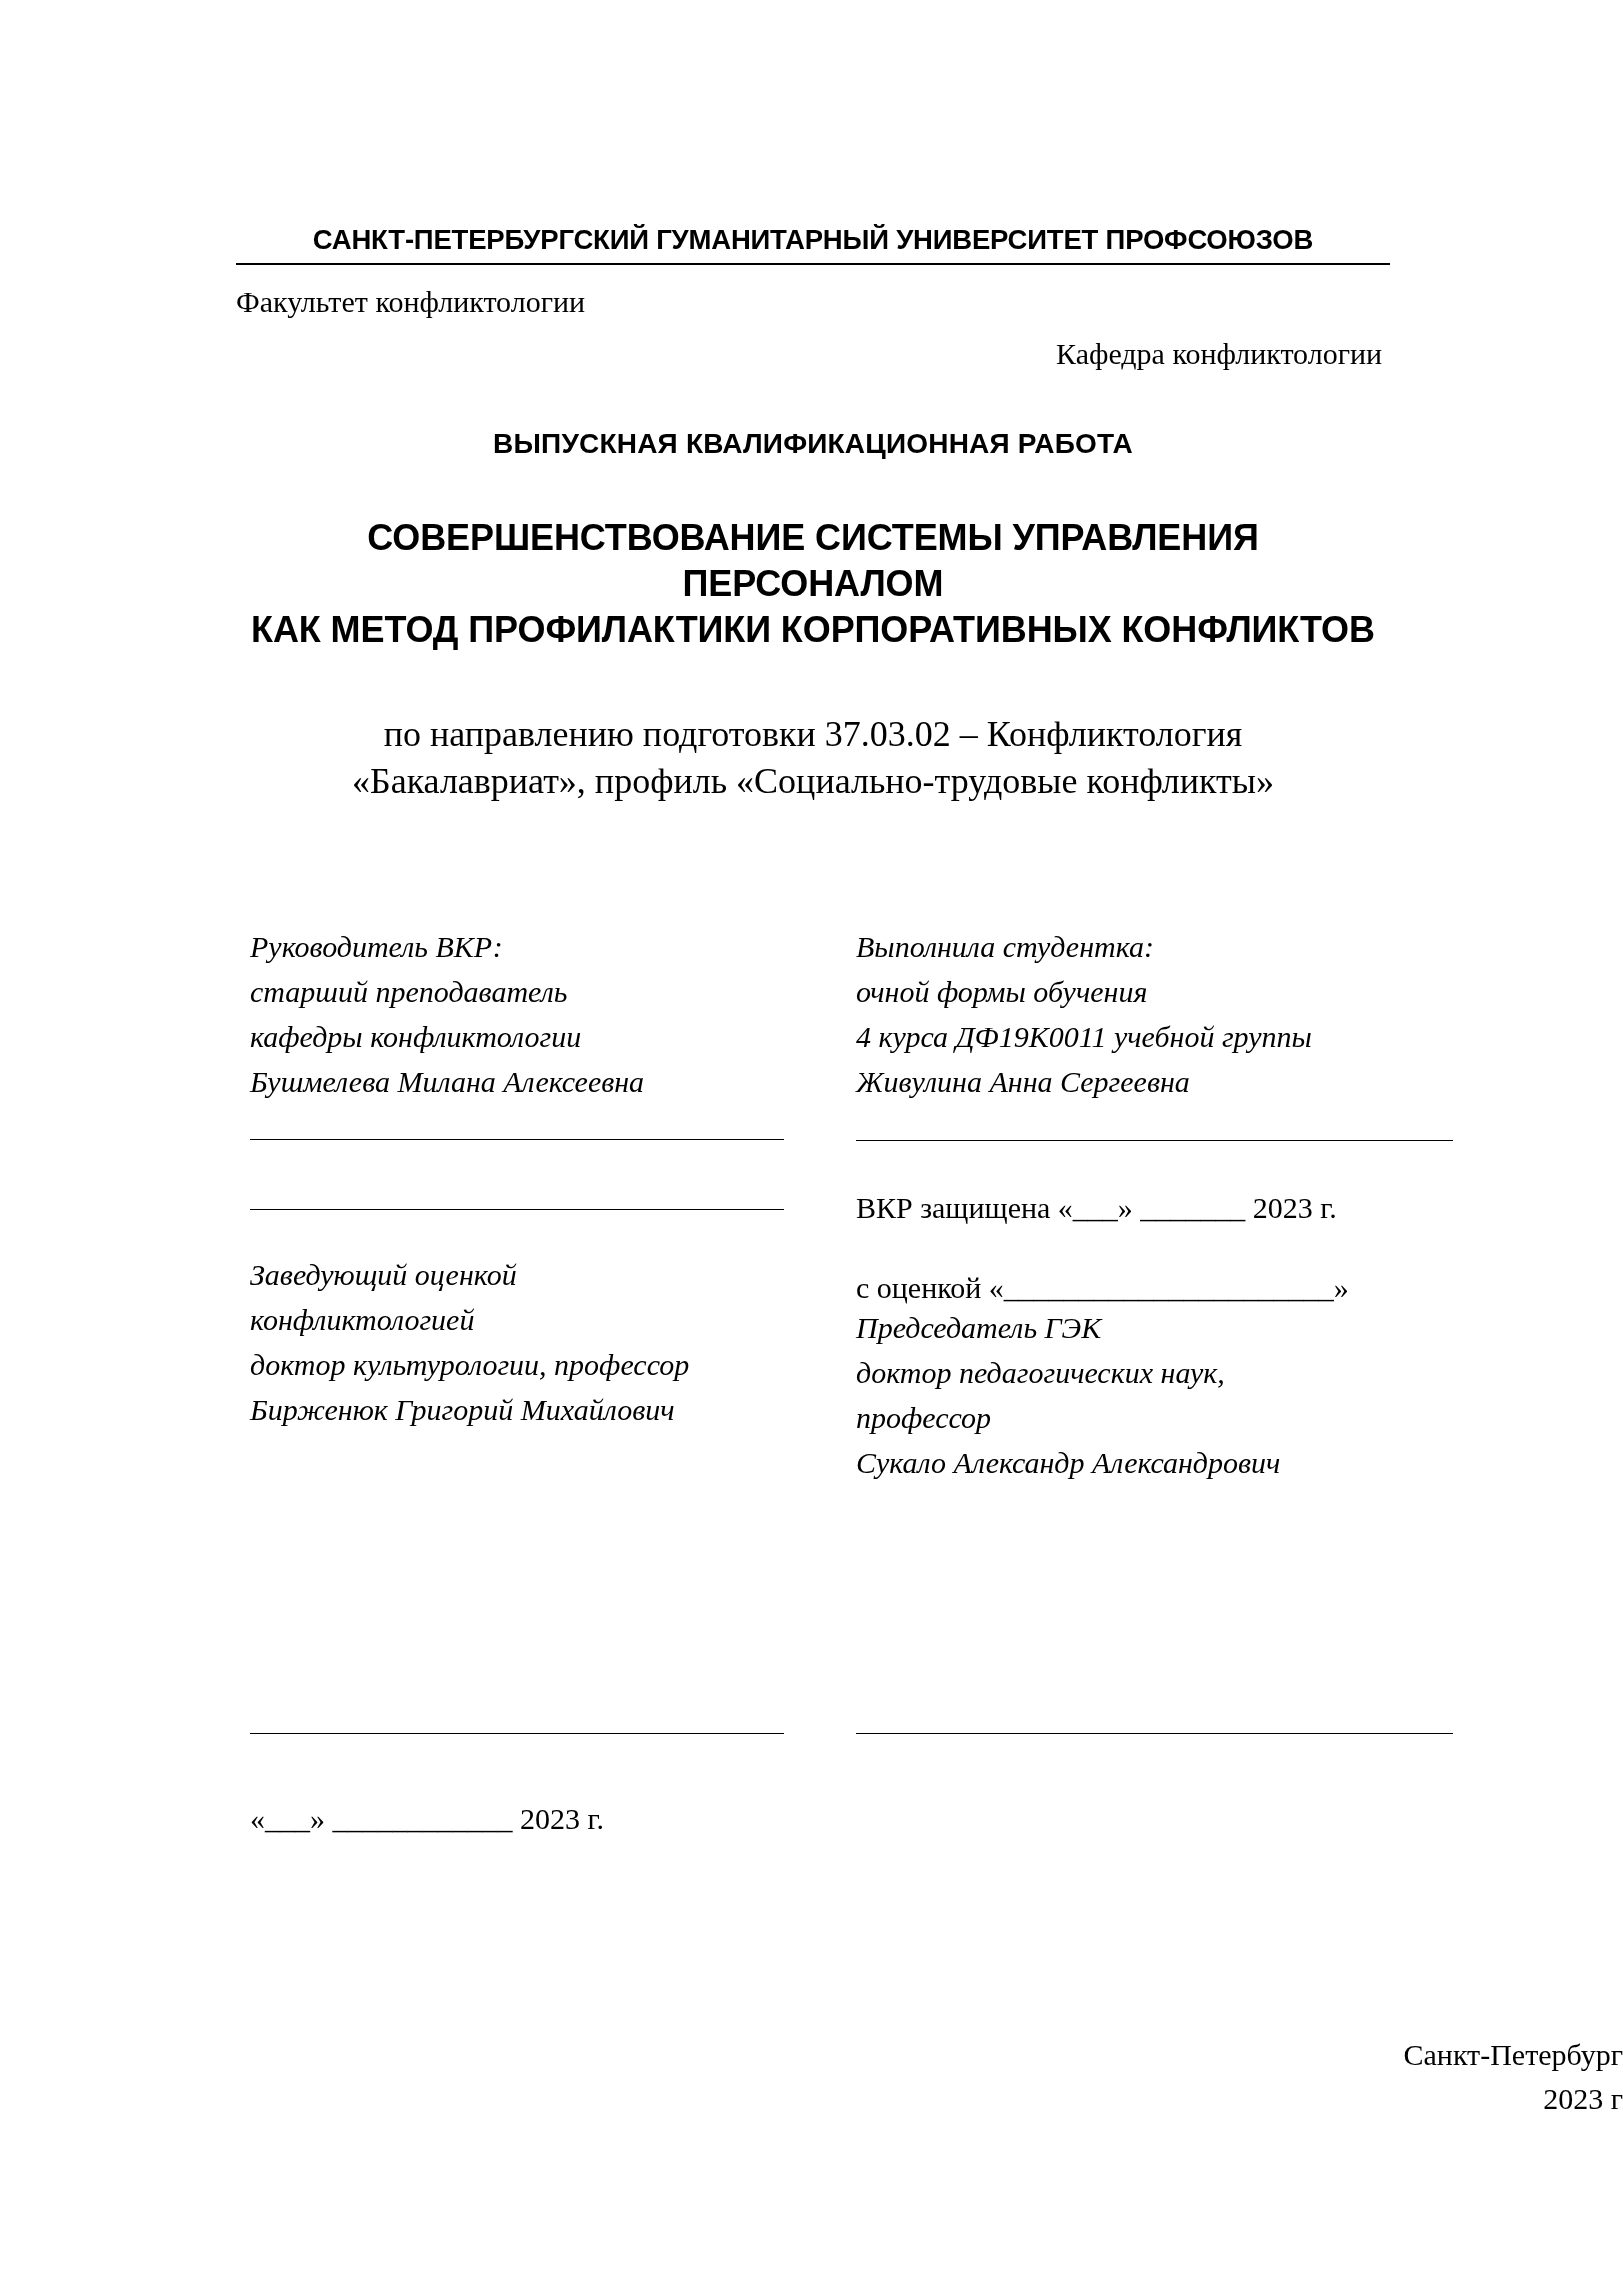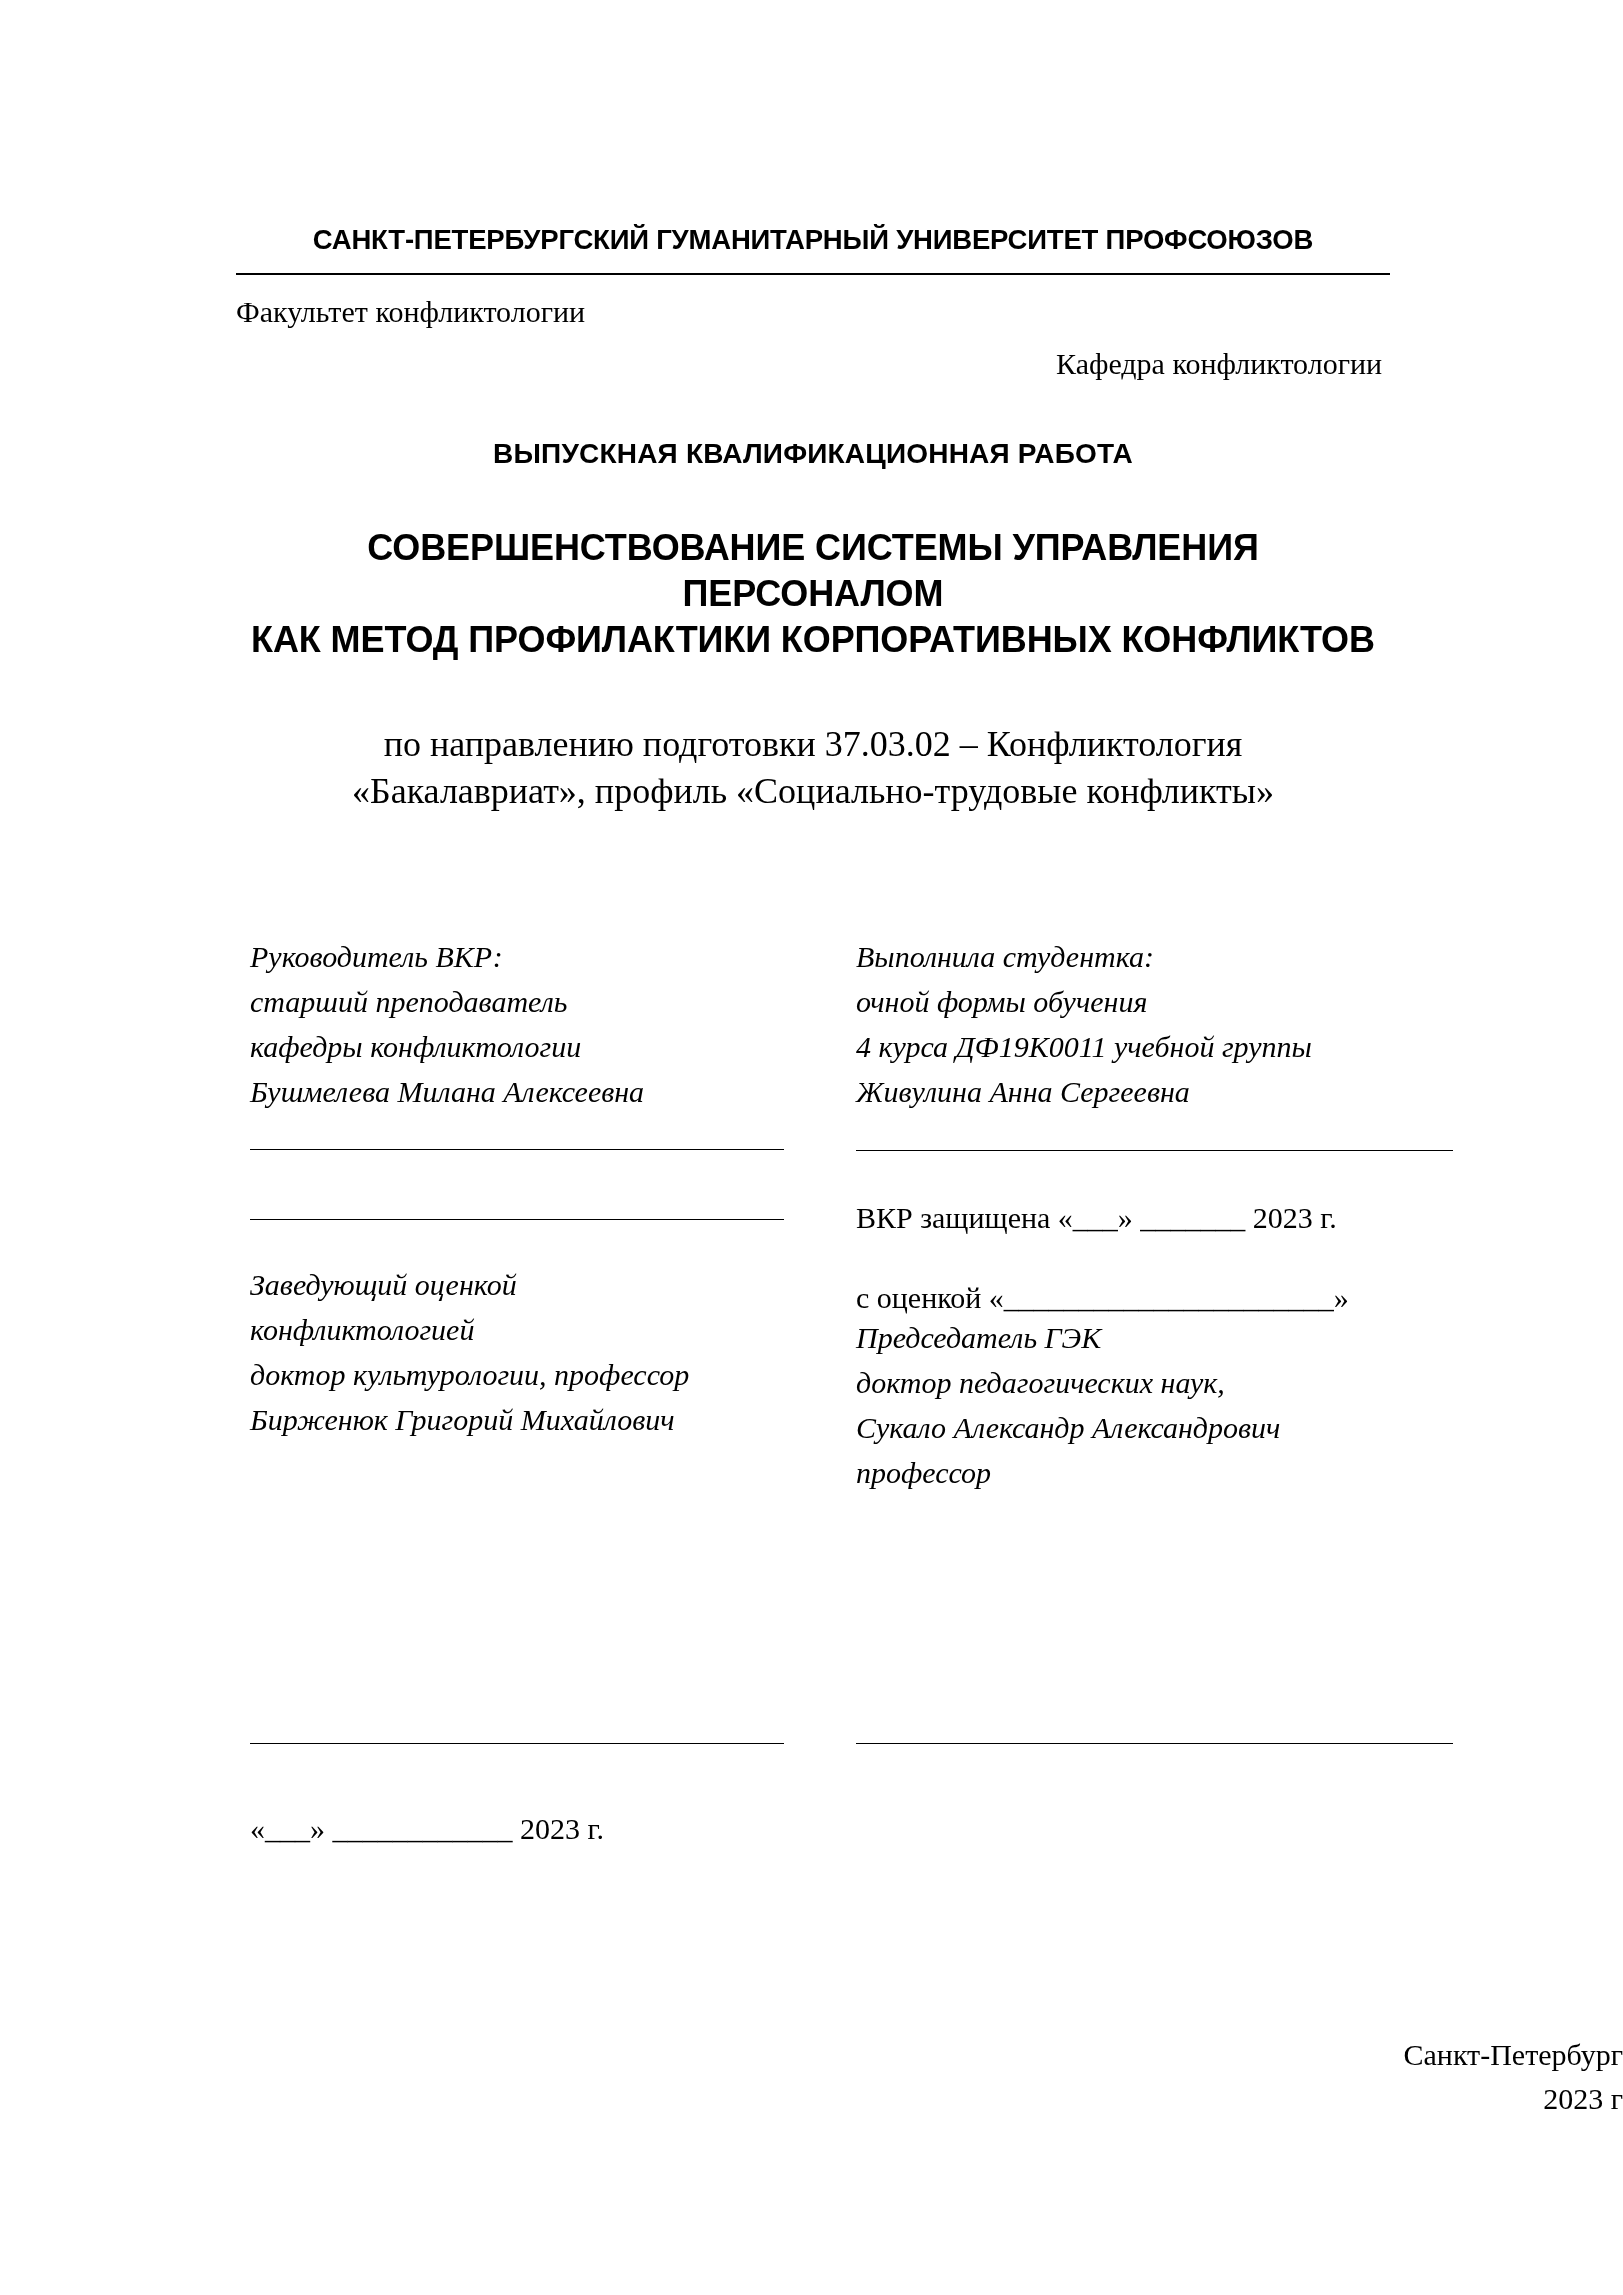--- a/index.html
+++ b/index.html
@@ -26,21 +26,21 @@
 
   
   .university {
     font-family: "Liberation Sans", sans-serif;
     font-weight: bold;
     font-size: 27.5px;
     letter-spacing: -0.2px;
     text-align: center;
     white-space: nowrap;
     border-bottom: 2.4px solid #000;
-    padding-bottom: 17px;
+    padding-bottom: 7px;
     display: block;
   }
   .faculty {
     font-size: 30px;
     margin-top: 20.4px;
   }
   .department {
     font-size: 30px;
     text-align: right;
     margin-top: 17.3px;
@@ -215,22 +215,22 @@
         <div class="rule rule-r"></div>
 
         <div class="gap-r1"></div>
 
         <div class="defended">ВКР защищена «___» _______ 2023 г.</div>
 
         <div class="grade">с оценкой «______________________»</div>
 
         <div class="line-text">Председатель ГЭК</div>
         <div class="line-text">доктор педагогических наук,</div>
+        <div class="line-text">профессор</div>
         <div class="line-text">Сукало Александр Александрович</div>
-        <div class="line-text">профессор</div>
       </div>
 
       <div class="bottom-rules">
         <div class="rl"></div>
         <div class="rr"></div>
       </div>
 
       <div class="date-line">«___» ____________ 2023 г.</div>
     </div>
   </div>

